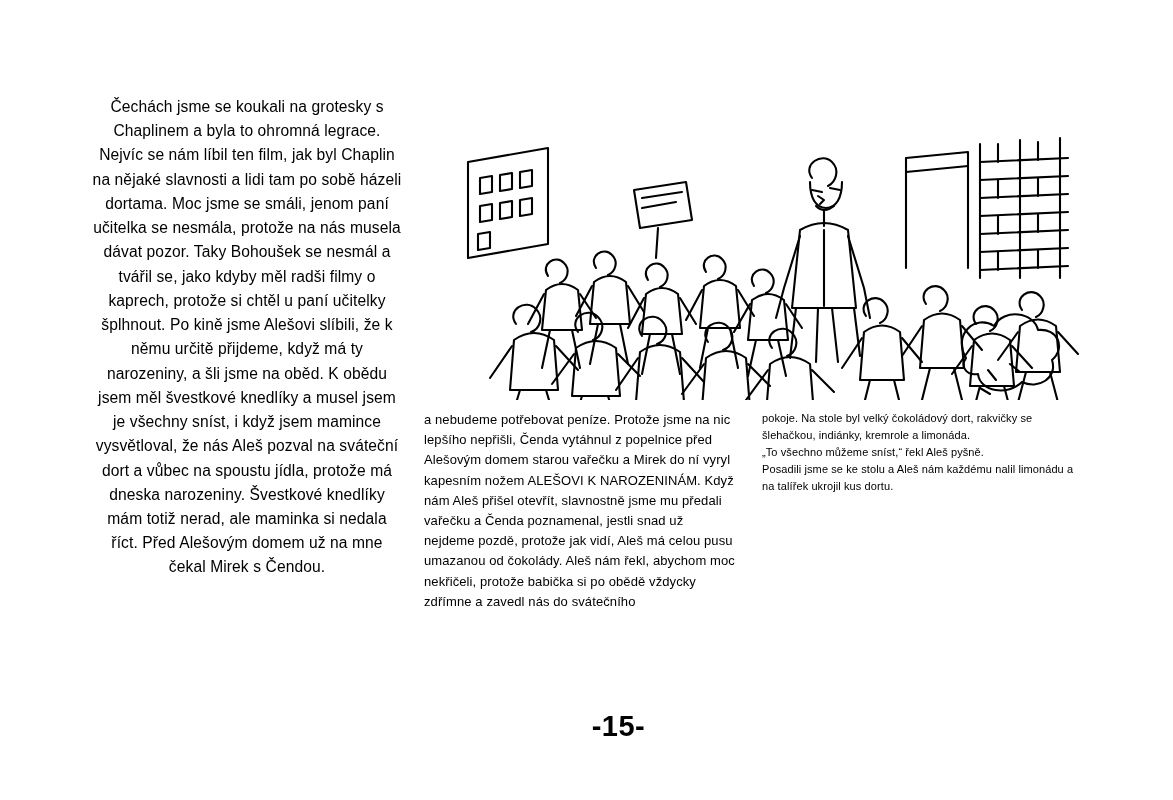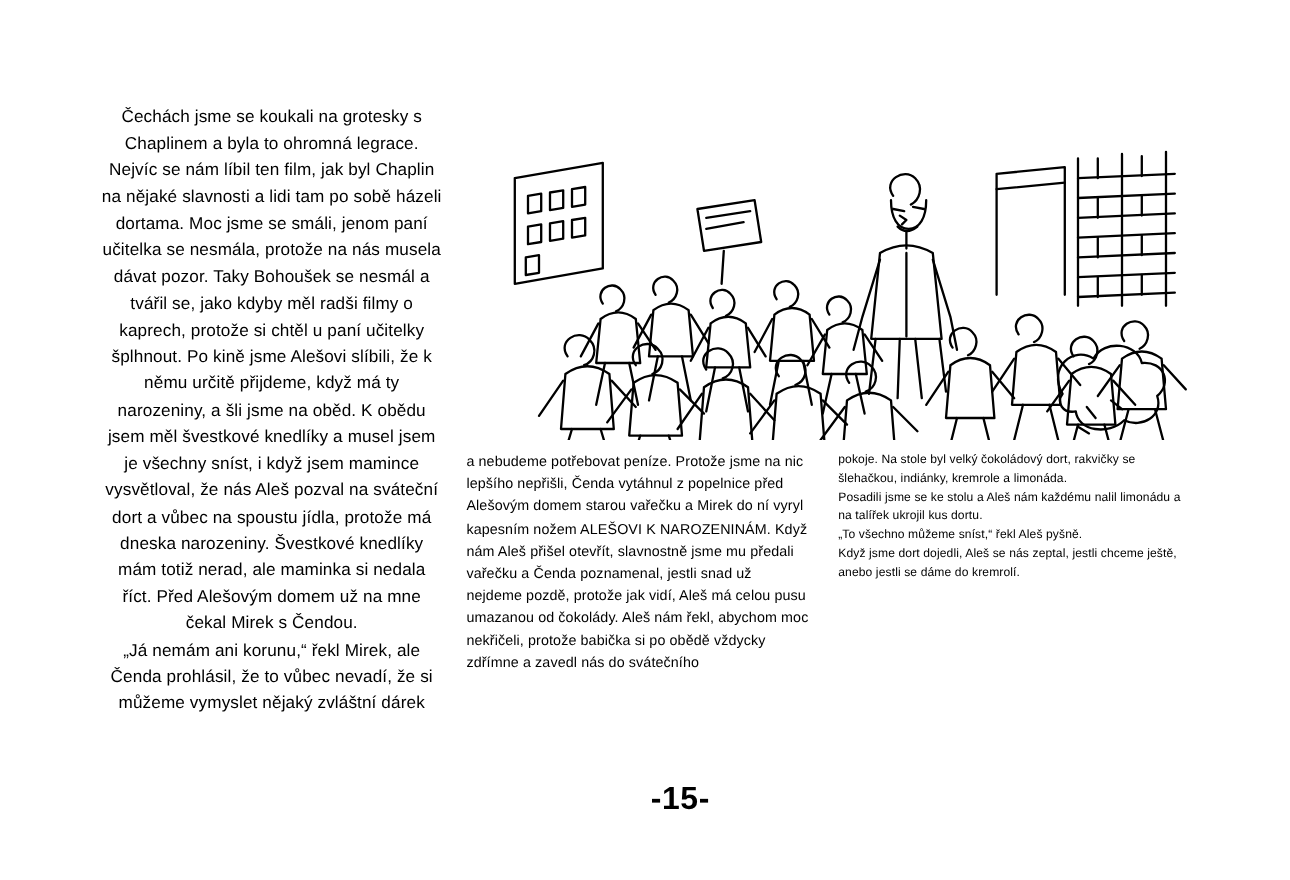--- a/index.html
+++ b/index.html
@@ -78,21 +78,20 @@
     padding-left: 32px;
   }
 </style>
 </head>
 <body>
 
 <div class="page">
 
   <div class="col-left">
     <p>Čechách jsme se koukali na grotesky s Chaplinem a byla to ohromná legrace. Nejvíc se nám líbil ten film, jak byl Chaplin na nějaké slavnosti a lidi tam po sobě házeli dortama. Moc jsme se smáli, jenom paní učitelka se nesmála, protože na nás musela dávat pozor. Taky Bohoušek se nesmál a tvářil se, jako kdyby měl radši filmy o kaprech, protože si chtěl u paní učitelky šplhnout. Po kině jsme Alešovi slíbili, že k němu určitě přijdeme, když má ty narozeniny, a šli jsme na oběd. K obědu jsem měl švestkové knedlíky a musel jsem je všechny sníst, i když jsem mamince vysvětloval, že nás Aleš pozval na sváteční dort a vůbec na spoustu jídla, protože má dneska narozeniny. Švestkové knedlíky mám totiž nerad, ale maminka si nedala říct. Před Alešovým domem už na mne čekal Mirek s Čendou.</p>
-    <p>„Já nemám ani korunu,“ řekl Mirek, ale Čenda prohlásil, že to vůbec nevadí, že si můžeme vymyslet nějaký zvláštní dárek</p>
   </div>
 
   <div class="illustration">
     <svg width="668" height="282" viewBox="0 0 668 282" xmlns="http://www.w3.org/2000/svg">
       <g fill="none" stroke="#000" stroke-width="2.1" stroke-linecap="round" stroke-linejoin="round">
 
         <path d="M48 44 L48 140 M48 44 L128 30 L128 126 M48 140 L128 126"></path>
         <path d="M60 60 L72 58 L72 74 L60 76 Z"></path>
         <path d="M80 57 L92 55 L92 71 L80 73 Z"></path>
         <path d="M100 54 L112 52 L112 68 L100 70 Z"></path>
@@ -209,20 +208,19 @@
       </g>
     </svg>
   </div>
 
   <div class="col-mid">
     <p>a nebudeme potřebovat peníze. Protože jsme na nic lepšího nepřišli, Čenda vytáhnul z popelnice před Alešovým domem starou vařečku a Mirek do ní vyryl kapesním nožem ALEŠOVI K NAROZENINÁM. Když nám Aleš přišel otevřít, slavnostně jsme mu předali vařečku a Čenda poznamenal, jestli snad už nejdeme pozdě, protože jak vidí, Aleš má celou pusu umazanou od čokolády. Aleš nám řekl, abychom moc nekřičeli, protože babička si po obědě vždycky zdřímne a zavedl nás do svátečního</p>
   </div>
 
   <div class="col-right">
     <p>pokoje. Na stole byl velký čokoládový dort, rakvičky se šlehačkou, indiánky, kremrole a limonáda.</p>
+    <p>„To všechno můžeme sníst,“ řekl Aleš pyšně.</p>
     <p>Posadili jsme se ke stolu a Aleš nám každému nalil limonádu a na talířek ukrojil kus dortu.</p>
-    <p>„To všechno můžeme sníst,“ řekl Aleš pyšně.</p>
-    <p>Když jsme dort dojedli, Aleš se nás zeptal, jestli chceme ještě, anebo jestli se dáme do kremrolí.</p>
   </div>
 
   <div class="page-number">-15-</div>
 
 </div>
 
 </body></html>

